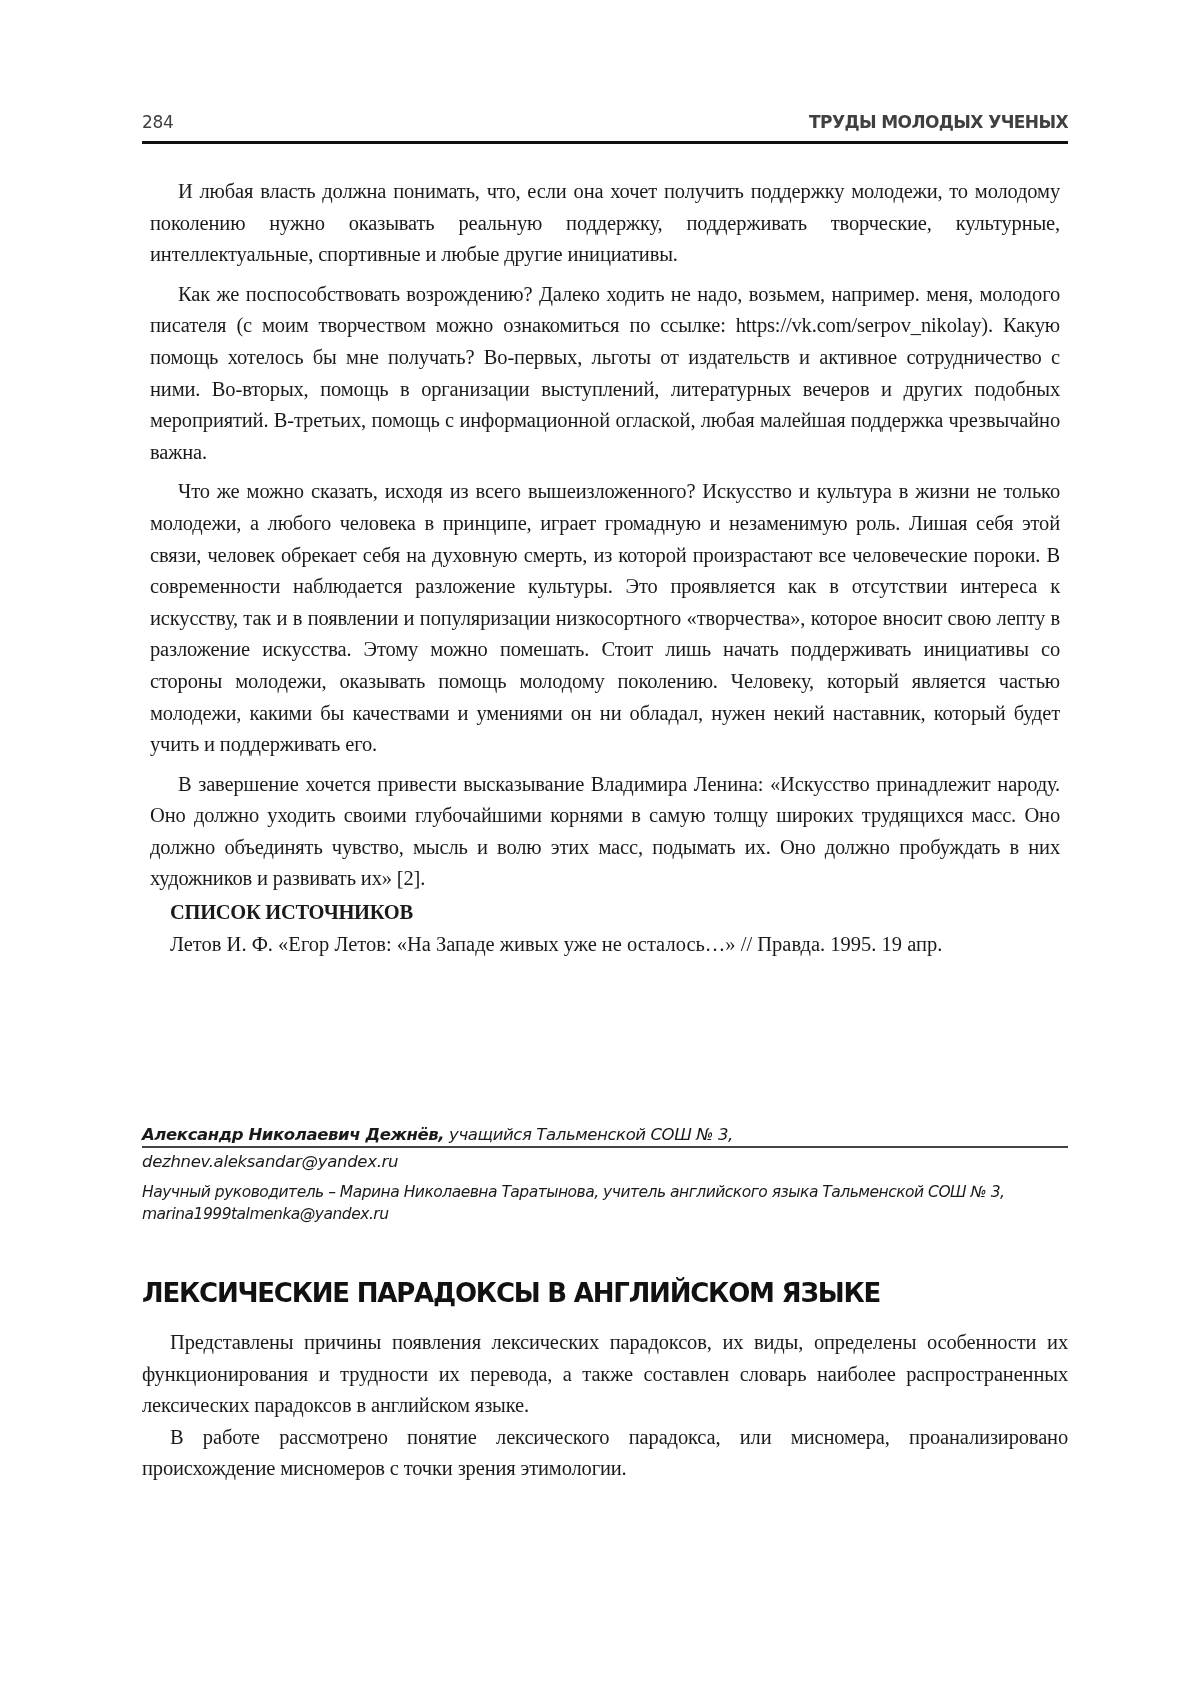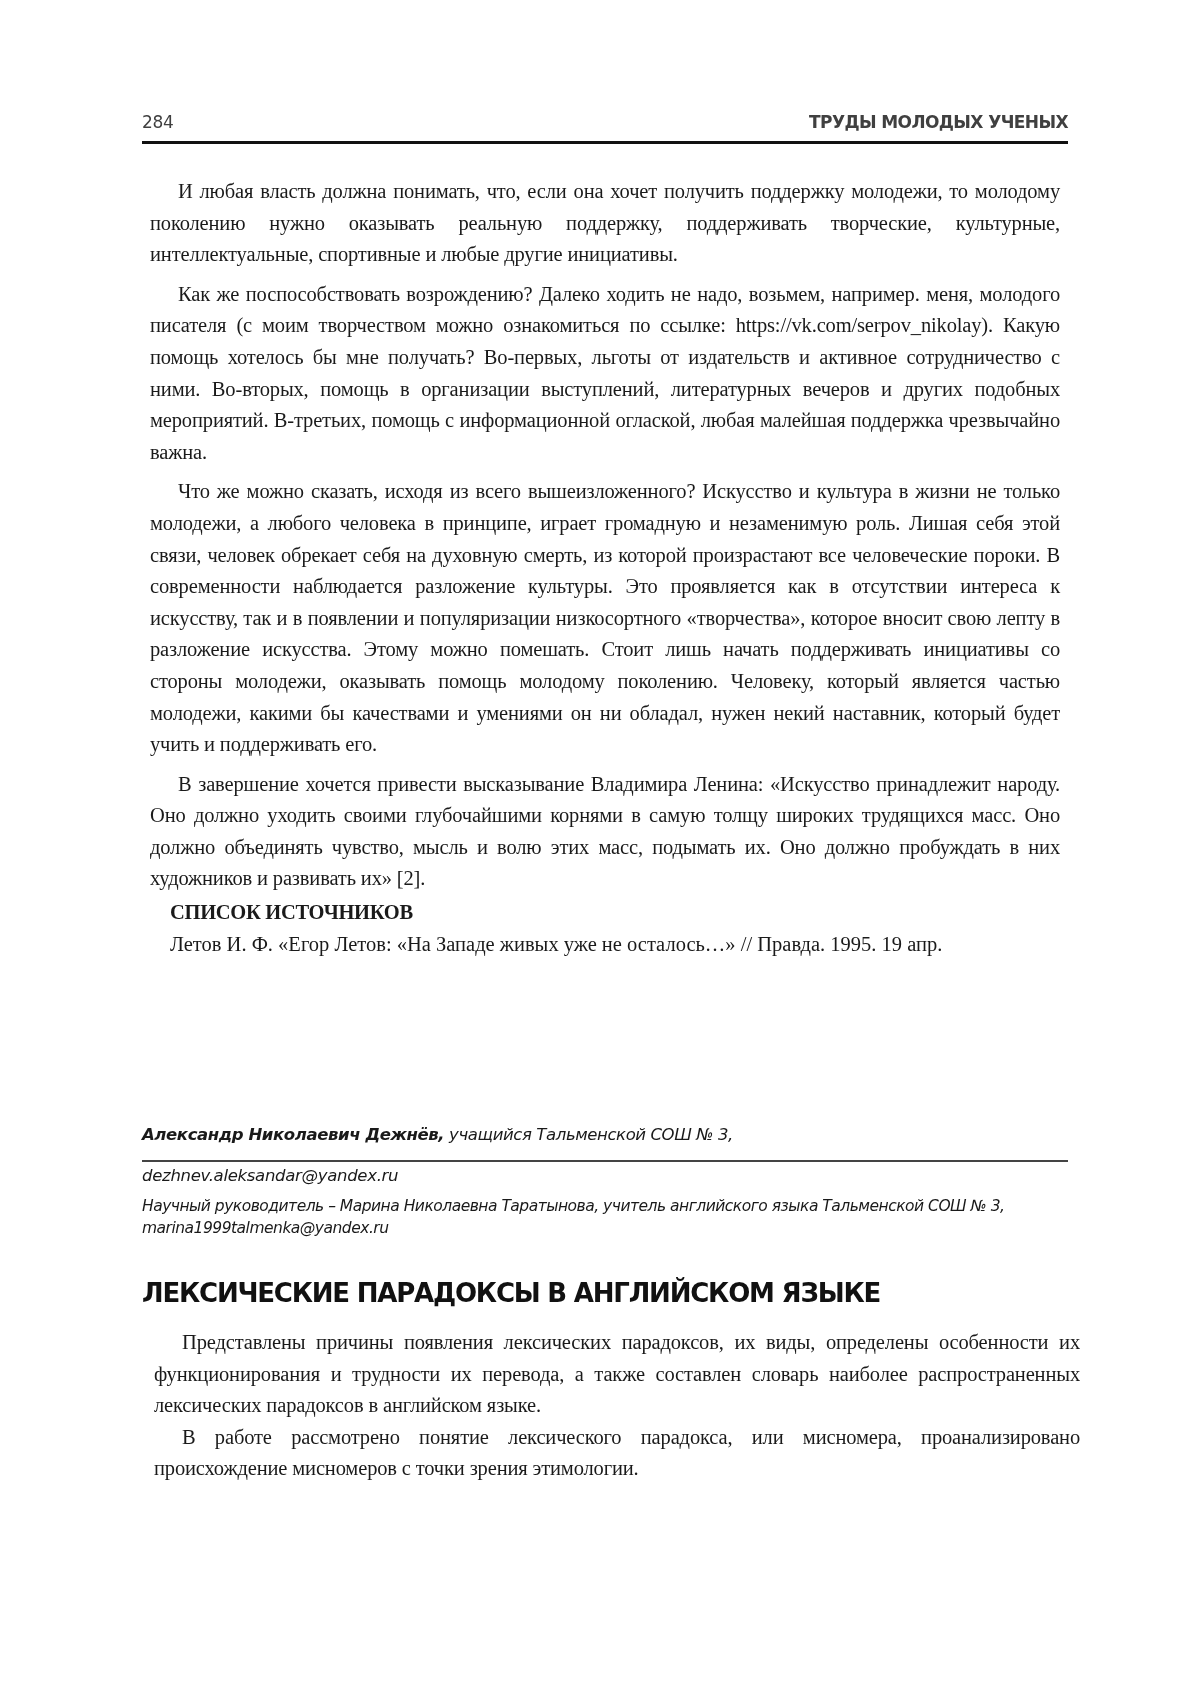--- a/index.html
+++ b/index.html
@@ -13,28 +13,28 @@
   .body-text { position: absolute; top: 168px; left: 0; width: 926px;
     font-family: "Liberation Serif", "DejaVu Serif", serif; font-size: 20.5px; line-height: 31.6px;
     text-align: justify; letter-spacing: -0.15px; }
   .body-text p { margin: 8px; text-indent: 28px; }
   .refs { position: absolute; top: 897px; left: 28px; width: 900px;
     font-family: "Liberation Serif", "DejaVu Serif", serif; font-size: 20.5px; line-height: 31.6px; }
   .refs .refs-title { font-weight: bold; letter-spacing: -0.3px; }
   .refs .ref-item { margin: 0; }
   .author-block { position: absolute; top: 1125px; left: 0; width: 926px;
     font-family: "DejaVu Sans", "Liberation Sans", sans-serif; font-style: italic; font-size: 16.5px; }
-  .author-line { border-bottom: 2px solid #444; padding-bottom: 16px; letter-spacing: -0.4px; }
+  .author-line { border-bottom: 2px solid #444; padding-bottom: 2px; letter-spacing: -0.4px; }
   .author-line .name { font-weight: bold; }
   .author-email { margin-top: 4px; font-size: 16.5px; letter-spacing: -0.3px; }
   .supervisor { margin-top: 10px; font-size: 15.5px; line-height: 22px; letter-spacing: -0.5px; }
   .article-title { position: absolute; top: 1268px; left: 0; width: 926px;
     font-family: "DejaVu Sans", "Liberation Sans", sans-serif; font-weight: bold; font-size: 26px;
     letter-spacing: -1.2px; color: #111; margin-top: 10px; }
-  .abstract { position: absolute; top: 1327px; left: 12px; width: 926px;
+  .abstract { position: absolute; top: 1327px; left: 0; width: 926px;
     font-family: "Liberation Serif", "DejaVu Serif", serif; font-size: 20.5px; line-height: 31.6px;
     text-align: justify; letter-spacing: -0.15px; }
   .abstract p { margin: 0; text-indent: 28px; }
   .abstract .kw-label { font-weight: bold; }
 </style>
 </head>
 <body>
 
 <div class="page">
 

